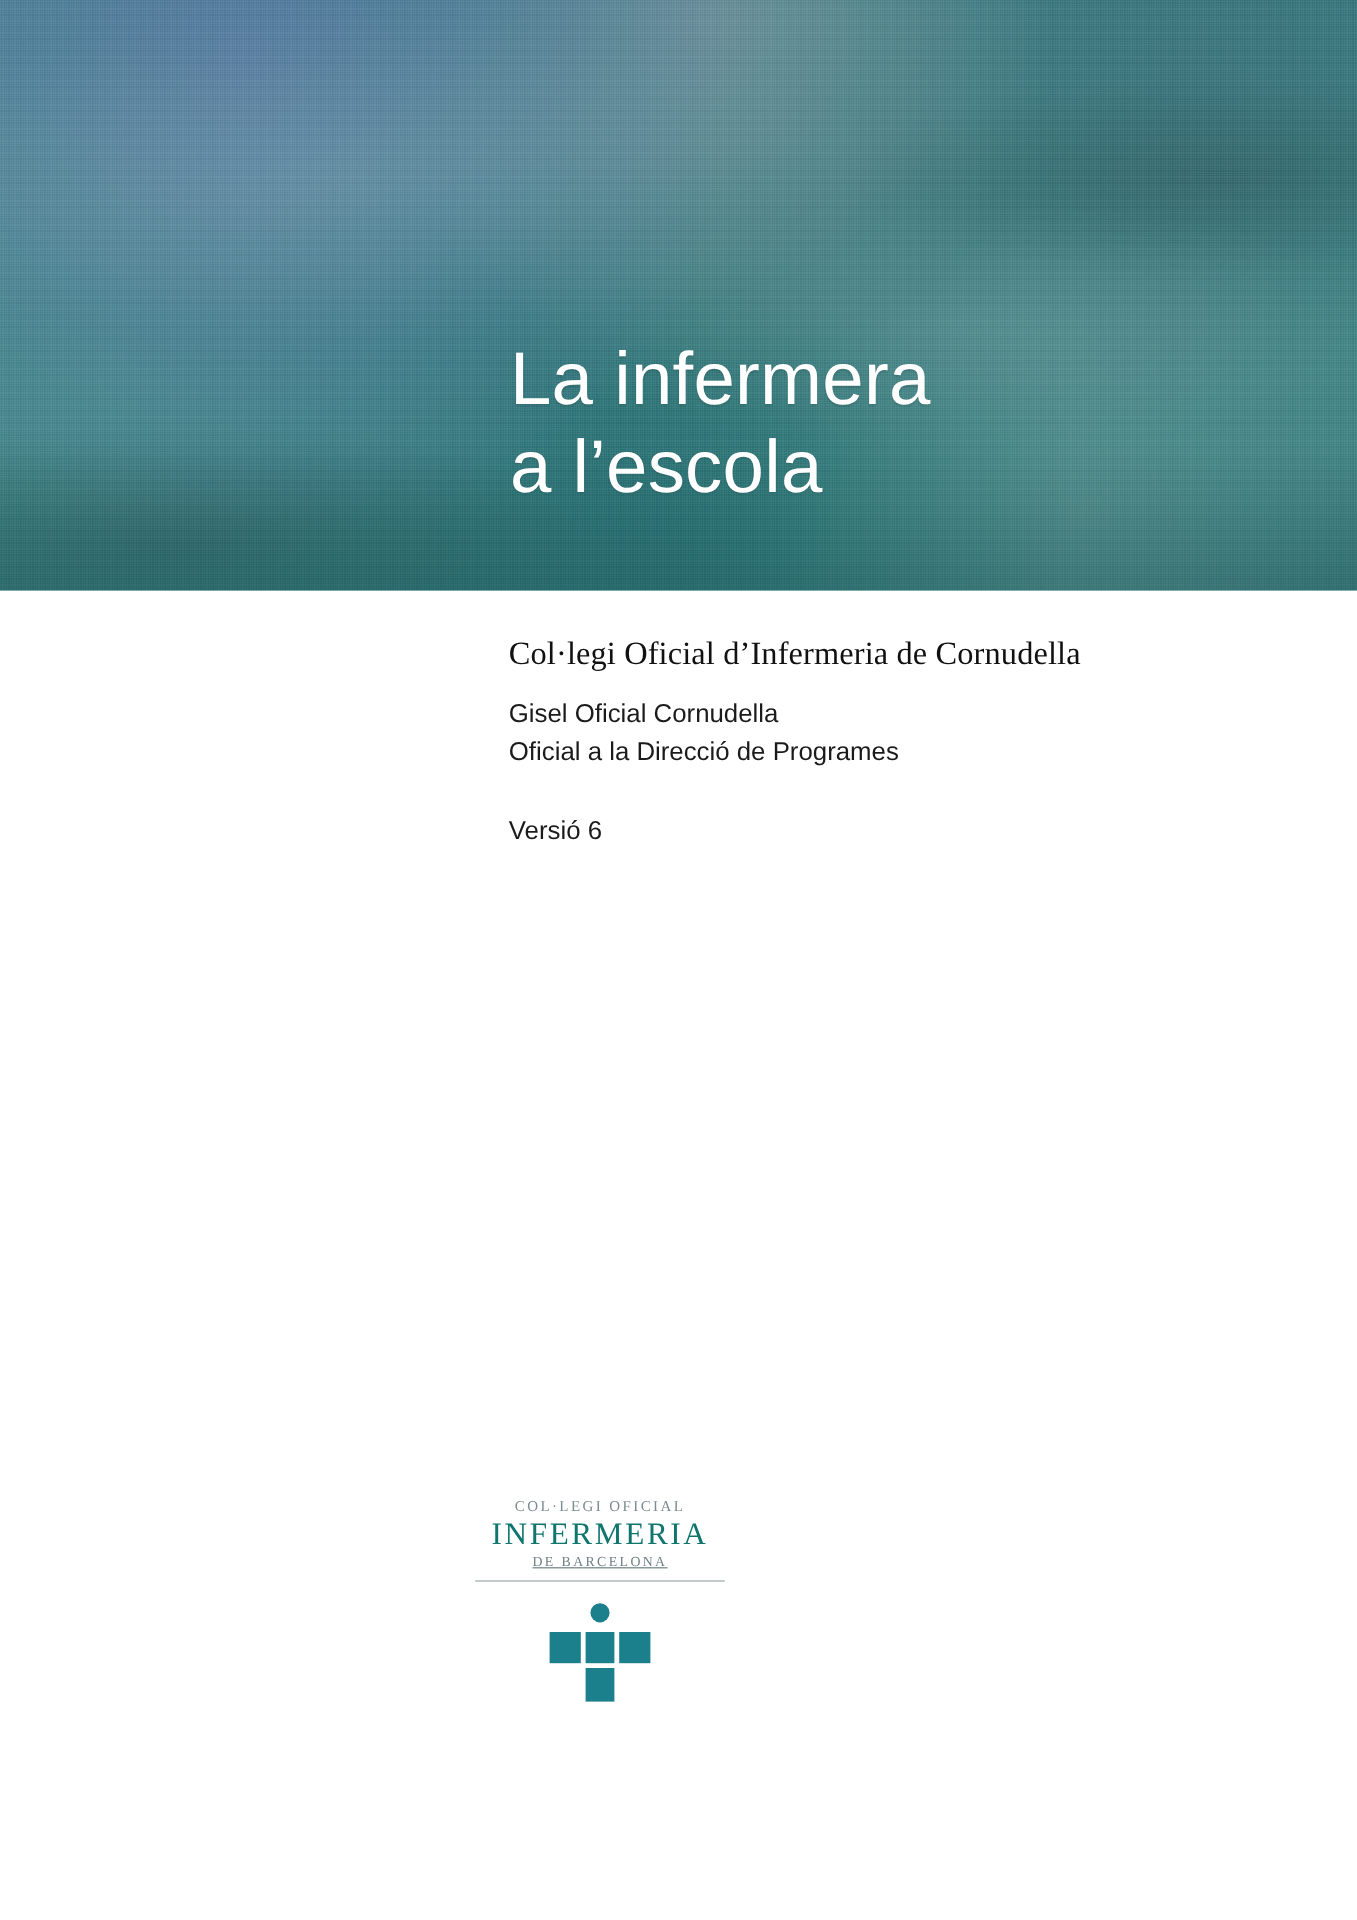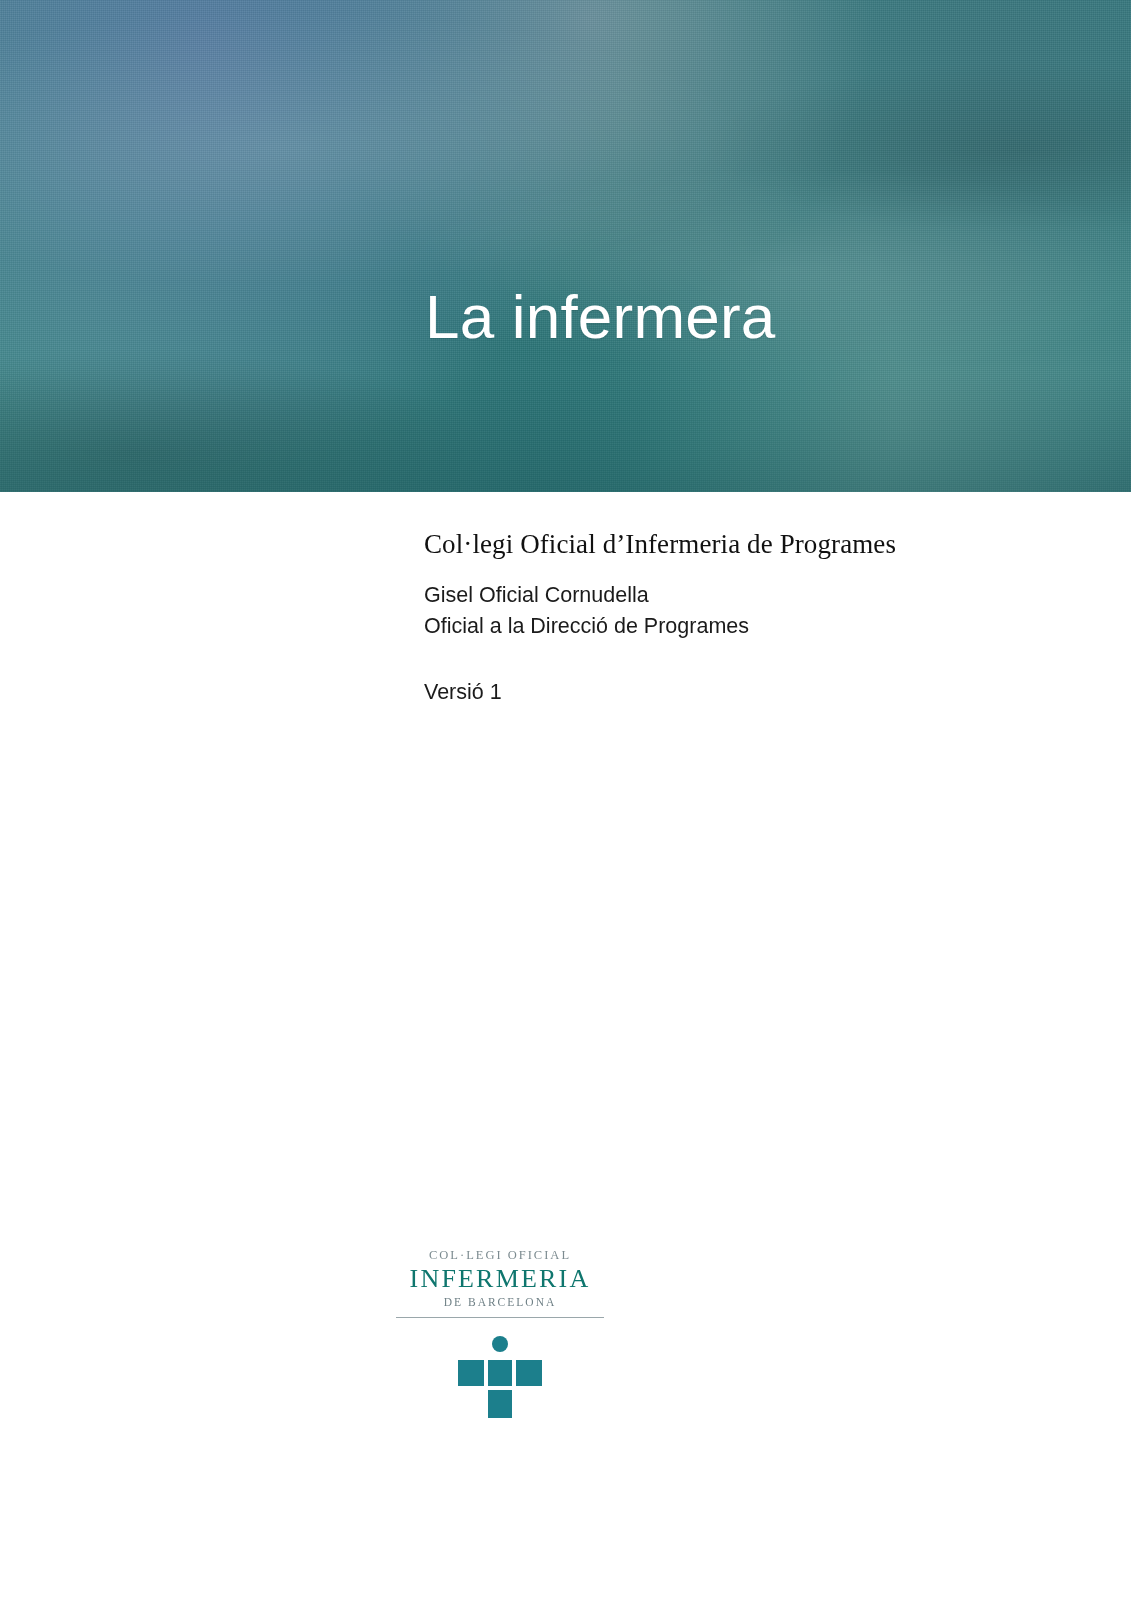--- a/index.html
+++ b/index.html
@@ -130,20 +130,21 @@
     line-height: 1.15;
     margin-top: 1px;
   }
   .logo-sub {
     font-family: "Liberation Serif", serif;
     font-size: 11.5px;
     letter-spacing: 2.0px;
     color: #6f8086;
     text-transform: uppercase;
     margin-top: 2px;
+    text-decoration: underline;
   }
   .logo-rule {
     margin: 9px auto 0 auto;
     width: 208px;
     height: 1px;
     background: #9aa7ab;
   }
   .logo-cross {
     position: relative;
     width: 84px;
@@ -170,33 +171,34 @@
 <div class="page">
 
   <div class="cover-band">
     <div class="tex l1"></div>
     <div class="tex l2"></div>
     <div class="tex weave"></div>
     <div class="band-bottom-shade"></div>
 
     <div class="cover-title">
       <span class="ln">La infermera</span>
+      <span class="ln">a l’escola</span>
     </div>
   </div>
 
   <div class="credits">
-    <div class="org">Col·legi Oficial d’Infermeria de Programes</div>
+    <div class="org">Col·legi Oficial d’Infermeria de Cornudella</div>
 
     <div class="person-block">
       <span class="ln">Gisel Oficial Cornudella</span>
       <span class="ln">Oficial a la Direcció de Programes</span>
     </div>
 
     <div class="place-block">
-      <span class="ln">Versió 1</span>
+      <span class="ln">Versió 6</span>
     </div>
   </div>
 
   <div class="logo">
     <div class="logo-top">Col·legi Oficial</div>
     <div class="logo-main">INFERMERIA</div>
     <div class="logo-sub">de Barcelona</div>
     <div class="logo-rule"></div>
     <div class="logo-cross">
       <i class="lc-dot"></i>

